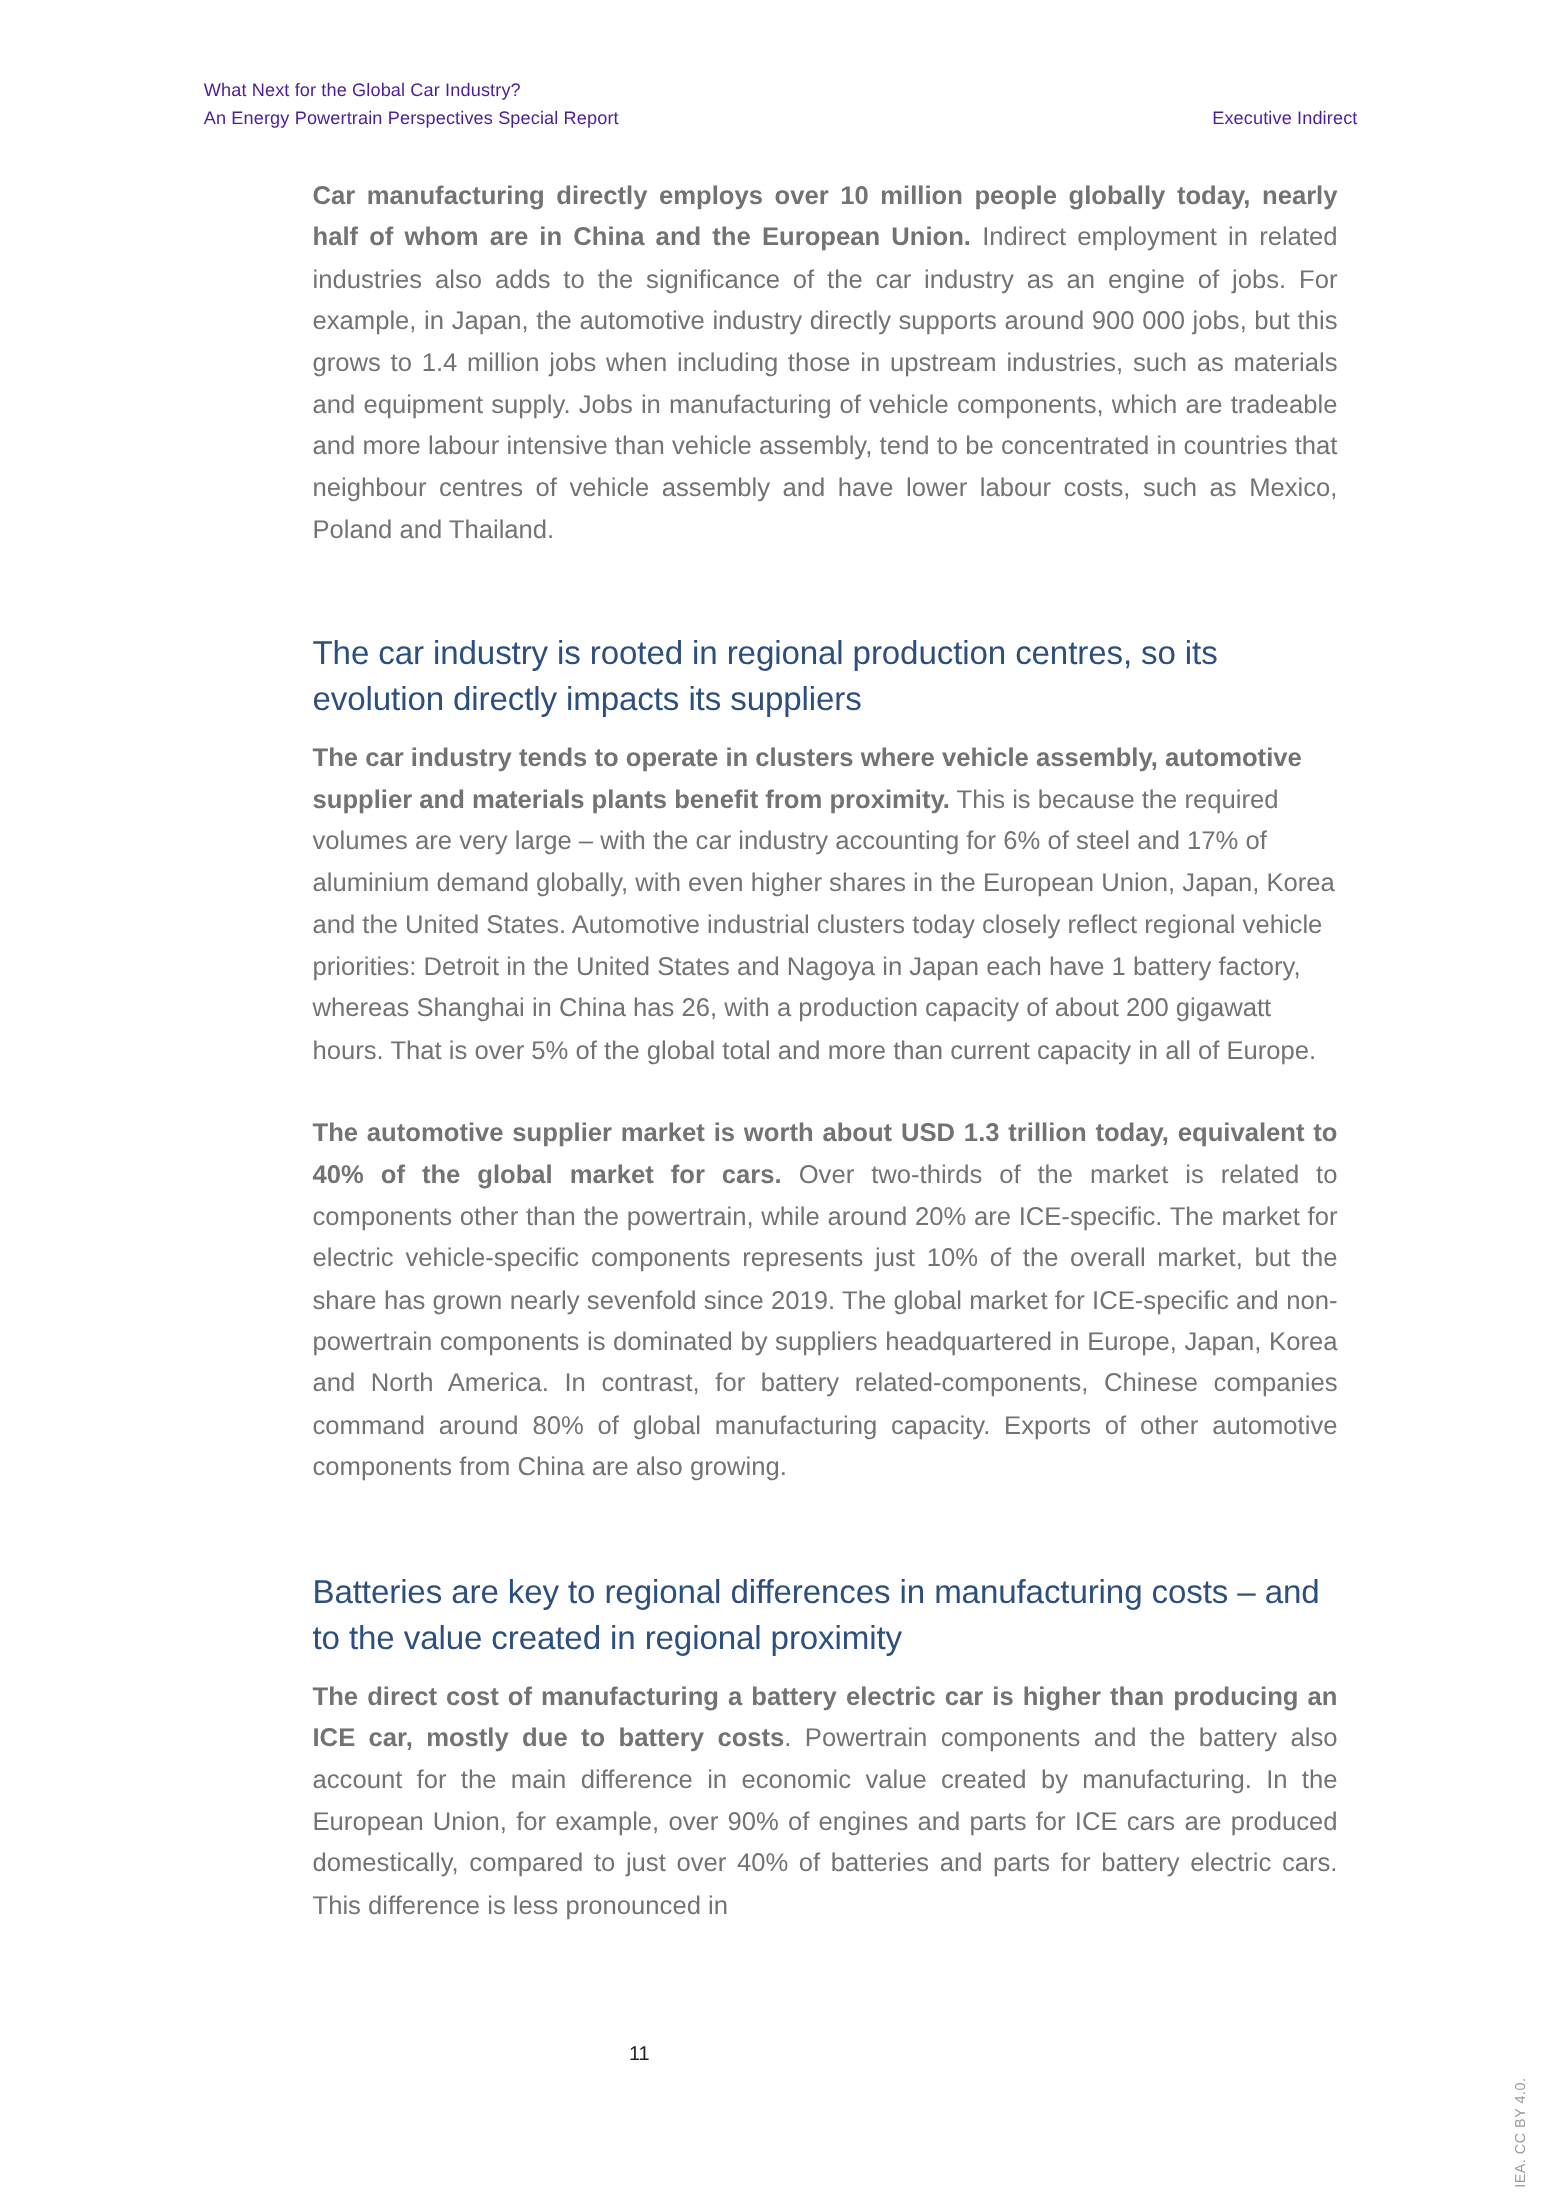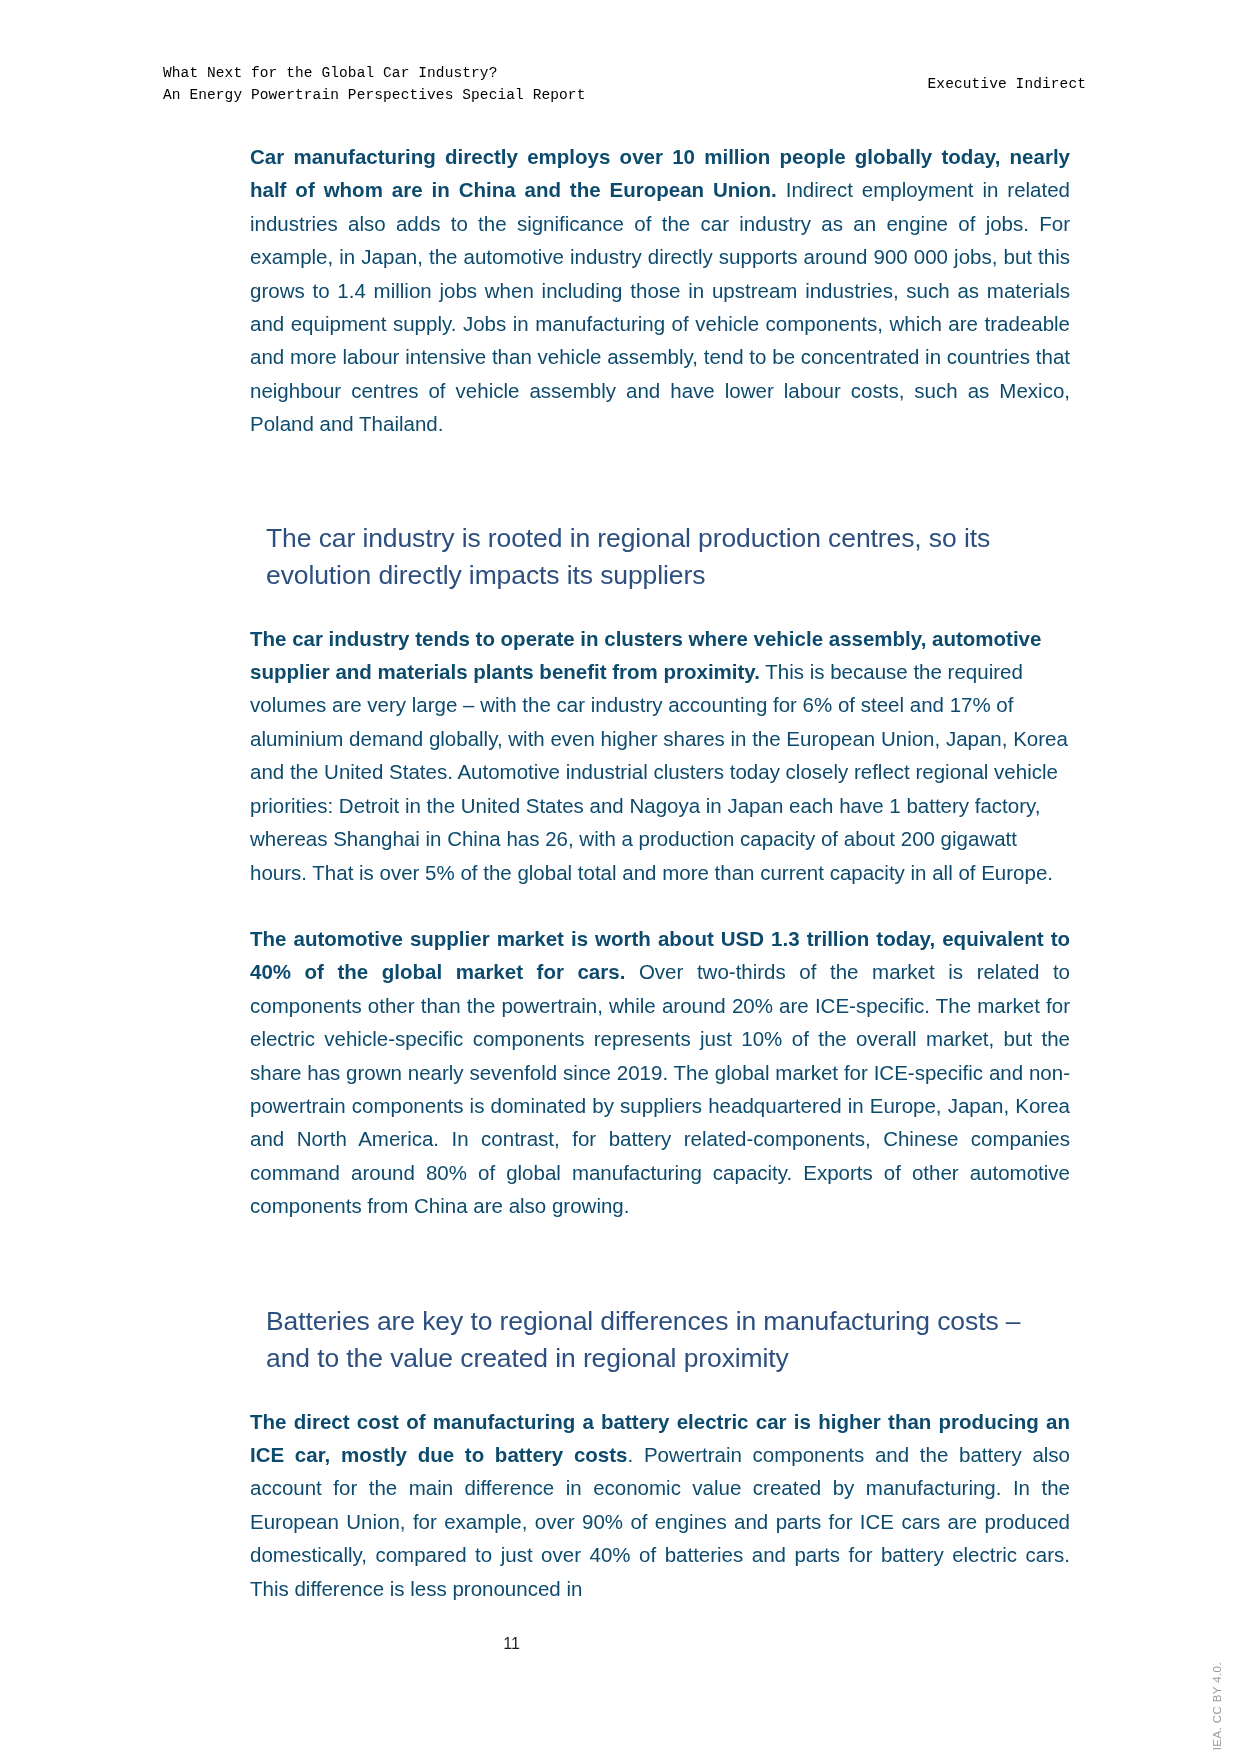--- a/index.html
+++ b/index.html
@@ -23,26 +23,25 @@
   }
 
   
   .page-header {
     position: absolute;
     top: 62px;
     left: 163px;
     right: 155px;
     display: flex;
     justify-content: space-between;
-    align-items: center;
-    color: #000000;
+    align-items: flex-end;
+    color: #4c1d95;
     font-size: 14.5px;
     line-height: 1.55;
     letter-spacing: 0.1px;
-    font-family: Liberation Mono, monospace;
   }
   .page-header .hdr-left {
     text-align: left;
   }
   .page-header .hdr-left span {
     display: block;
     white-space: nowrap;
   }
   .page-header .hdr-right {
     text-align: right;
@@ -55,35 +54,35 @@
     top: 140px;
     left: 250px;
     width: 820px;
   }
 
   p.body-par {
     margin: 0;
     font-size: 20.5px;
     line-height: 33.4px;
     text-align: justify;
-    color: #0c4a6e;
+    color: #737373;
     hyphens: none;
   }
   p.body-par.ragged {
     text-align: left;
   }
   p.body-par b {
     font-weight: bold;
     text-align: right;
   }
 
   .gap-par { height: 33px; }
 
   h2.section-head {
-    margin: 16px;
+    margin: 0;
     font-size: 26.5px;
     line-height: 37px;
     font-weight: normal;
     color: #2d4f80;
     letter-spacing: -0.1px;
   }
 
   .space-before-head { height: 63px; }
   .space-after-head  { height: 12px; }
   .space-before-head2 { height: 64px; }

